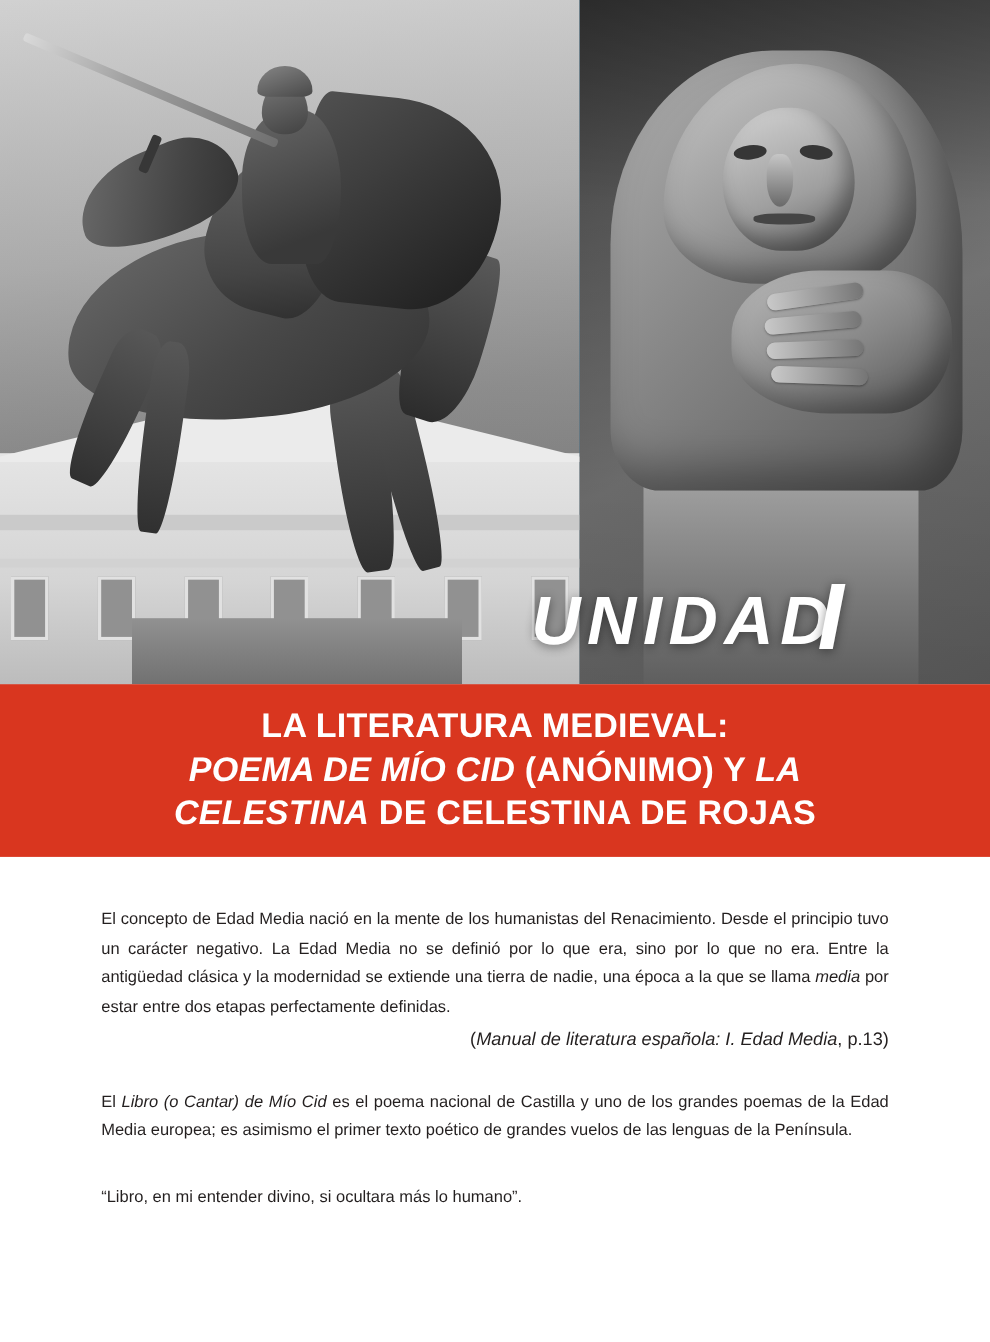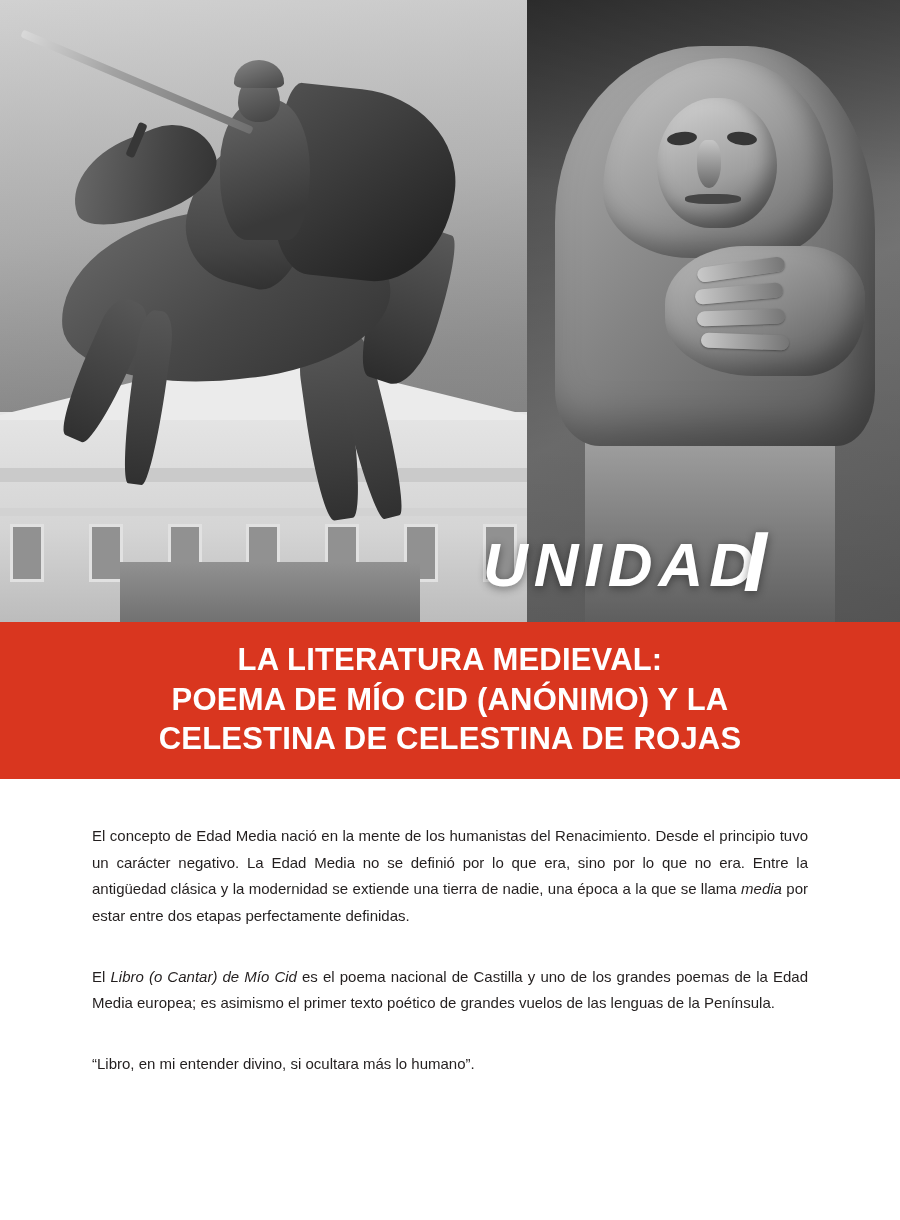--- a/index.html
+++ b/index.html
@@ -299,21 +299,21 @@
     color: #ffffff;
     text-align: center;
     padding: 18px 40px 20px 40px;
   }
   .title-line {
     font-size: 31px;
     font-weight: 700;
     line-height: 1.28;
     letter-spacing: 0.2px;
   }
-  .title-line .it { }
+  .title-line .it { font-style: italic; }
 
   
   .content {
     padding: 44px 92px 0 92px;
   }
   .para {
     font-size: 15px;
     line-height: 1.78;
     color: #231f1f;
     text-align: justify;
@@ -395,20 +395,21 @@
   <div class="title-band">
     <div class="title-line">LA LITERATURA MEDIEVAL:</div>
     <div class="title-line"><span class="it">POEMA DE MÍO CID</span><span> (ANÓNIMO) Y </span><span class="it">LA</span></div>
     <div class="title-line"><span class="it">CELESTINA</span><span> DE CELESTINA DE ROJAS</span></div>
   </div>
 
   <div class="content">
 
     <div class="block">
       <p class="para"><span>El concepto de Edad Media nació en la mente de los humanistas del Renacimiento. Desde el principio tuvo un carácter negativo. La Edad Media no se definió por lo que era, sino por lo que no era. Entre la antigüedad clásica y la modernidad se extiende una tierra de nadie, una época a la que se llama </span><span class="it">media</span><span> por estar entre dos etapas perfectamente definidas.</span></p>
+      <p class="attrib"><span>(</span><span class="it">Manual de literatura española: I. Edad Media</span><span>, p.13)</span></p>
     </div>
 
     <div class="block">
       <p class="para"><span>El </span><span class="it">Libro (o Cantar) de Mío Cid</span><span> es el poema nacional de Castilla y uno de los grandes poemas de la Edad Media europea; es asimismo el primer texto poético de grandes vuelos de las lenguas de la Península.</span></p>
     </div>
 
     <div class="block-gap">
       <p class="para quote-line"><span>“Libro, en mi entender divino, si ocultara más lo humano”.</span></p>
     </div>
 

